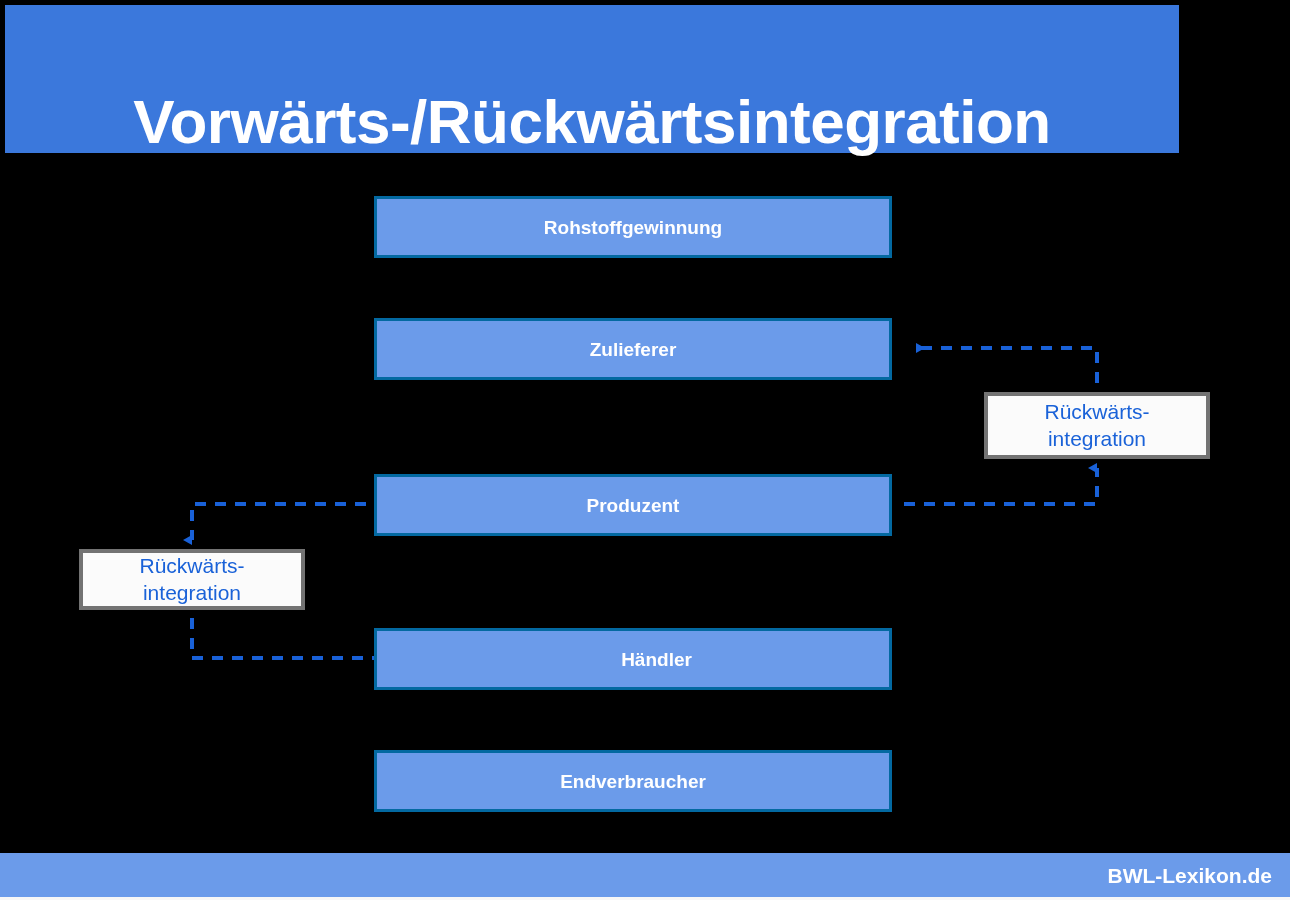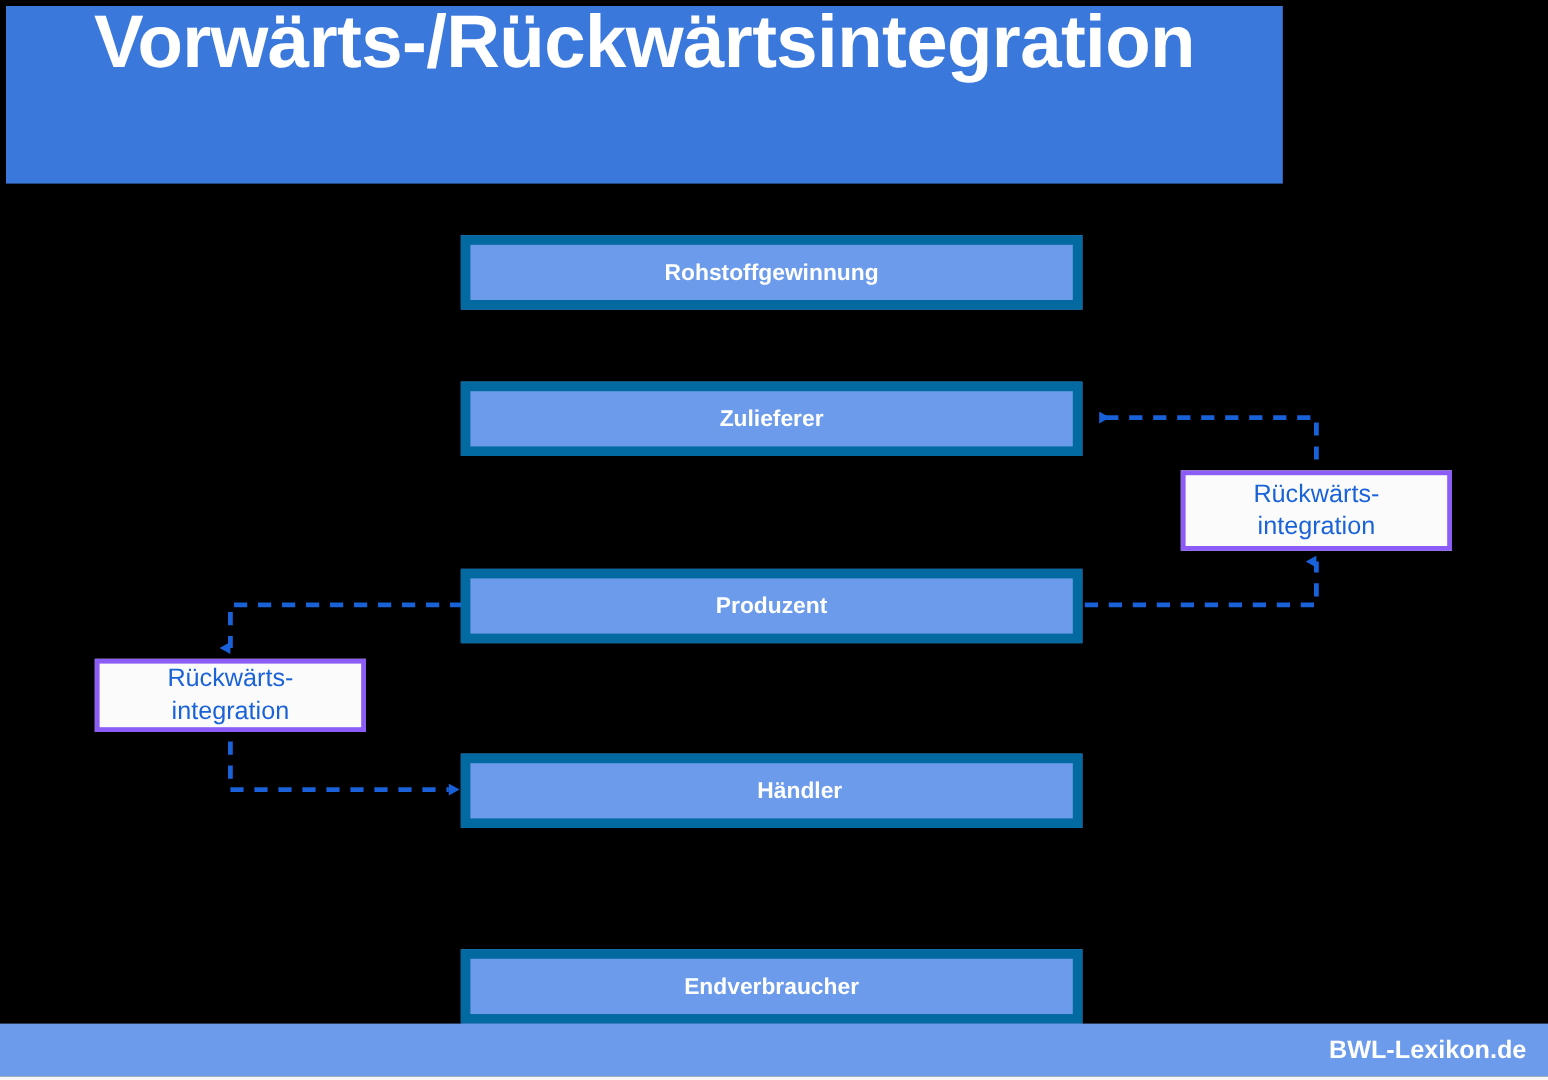--- a/index.html
+++ b/index.html
@@ -18,25 +18,25 @@
     width: 1290px;
     height: 900px;
     background: #000000;
   }
 
   
   .header {
     position: absolute;
     left: 5px;
     top: 5px;
-    width: 1064px;
+    width: 1174px;
     height: 148px;
     background: #3b78dc;
     display: flex;
-    align-items: flex-start;
+    align-items: flex-end;
     justify-content: center;
   }
   .header-title {
     color: #ffffff;
     font-size: 62px;
     font-weight: bold;
     letter-spacing: -0.5px;
     line-height: 1;
     white-space: nowrap;
   }
@@ -54,43 +54,43 @@
     position: absolute;
     left: 0;
     top: 0;
     width: 1290px;
     height: 697px;
   }
 
   
   .stage-box {
     position: absolute;
-    left: 384px;
+    left: 374px;
     width: 518px;
     height: 62px;
     box-sizing: border-box;
     background: #6b9bea;
-    border: 8px solid #0369a1;
+    border: 3px solid #0369a1;
     display: flex;
     align-items: center;
     justify-content: center;
   }
   .stage-label {
     color: #ffffff;
     font-size: 19px;
     font-weight: bold;
     line-height: 1;
   }
 
   
   .note-box {
     position: absolute;
     box-sizing: border-box;
     background: #fbfbfb;
-    border: 4px solid #8b5cf6;
+    border: 4px solid #737373;
     display: flex;
     align-items: center;
     justify-content: center;
     text-align: center;
   }
   .note-label {
     color: #1a62d8;
     font-size: 21px;
     line-height: 1.25;
     font-weight: normal;
@@ -181,21 +181,21 @@
     </div>
 
     <div class="stage-box" style="top:162px;">
       <span class="stage-label">Zulieferer</span>
     </div>
 
     <div class="stage-box" style="top:472px;padding-left:47px;">
       <span class="stage-label">Händler</span>
     </div>
 
-    <div class="stage-box" style="top:594px;margin-top:41px;">
+    <div class="stage-box" style="top:594px;">
       <span class="stage-label">Endverbraucher</span>
     </div>
 
     <div class="note-box note-right">
       <span class="note-label"><span>Rückwärts-</span><br><span>integration</span></span>
     </div>
 
     <div class="note-box note-left">
       <span class="note-label"><span>Rückwärts-</span><br><span>integration</span></span>
     </div>

